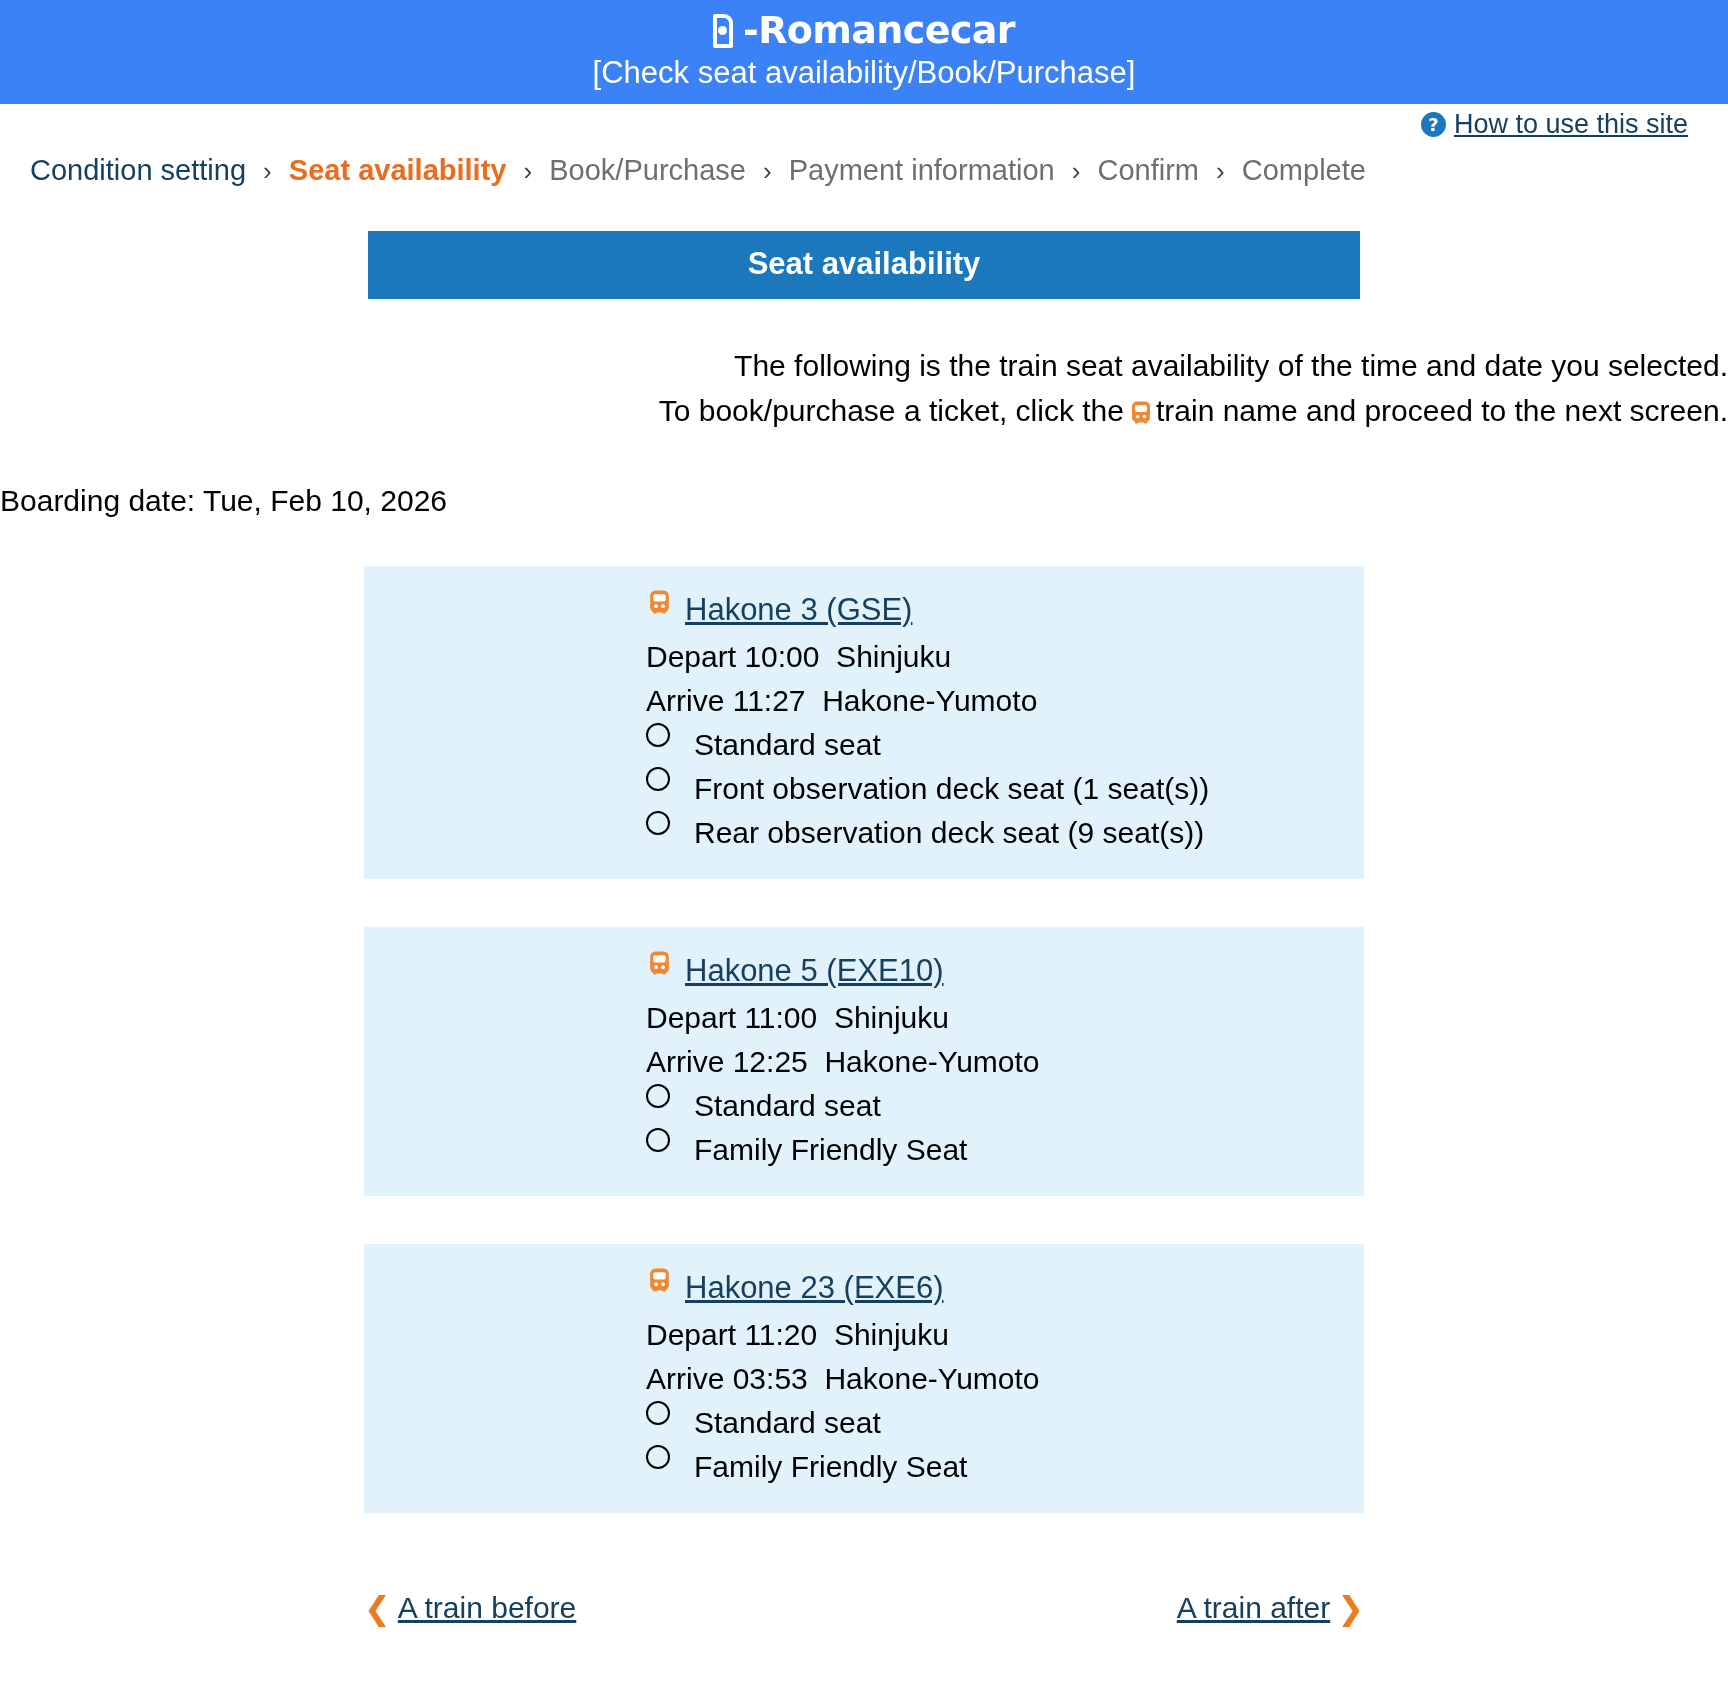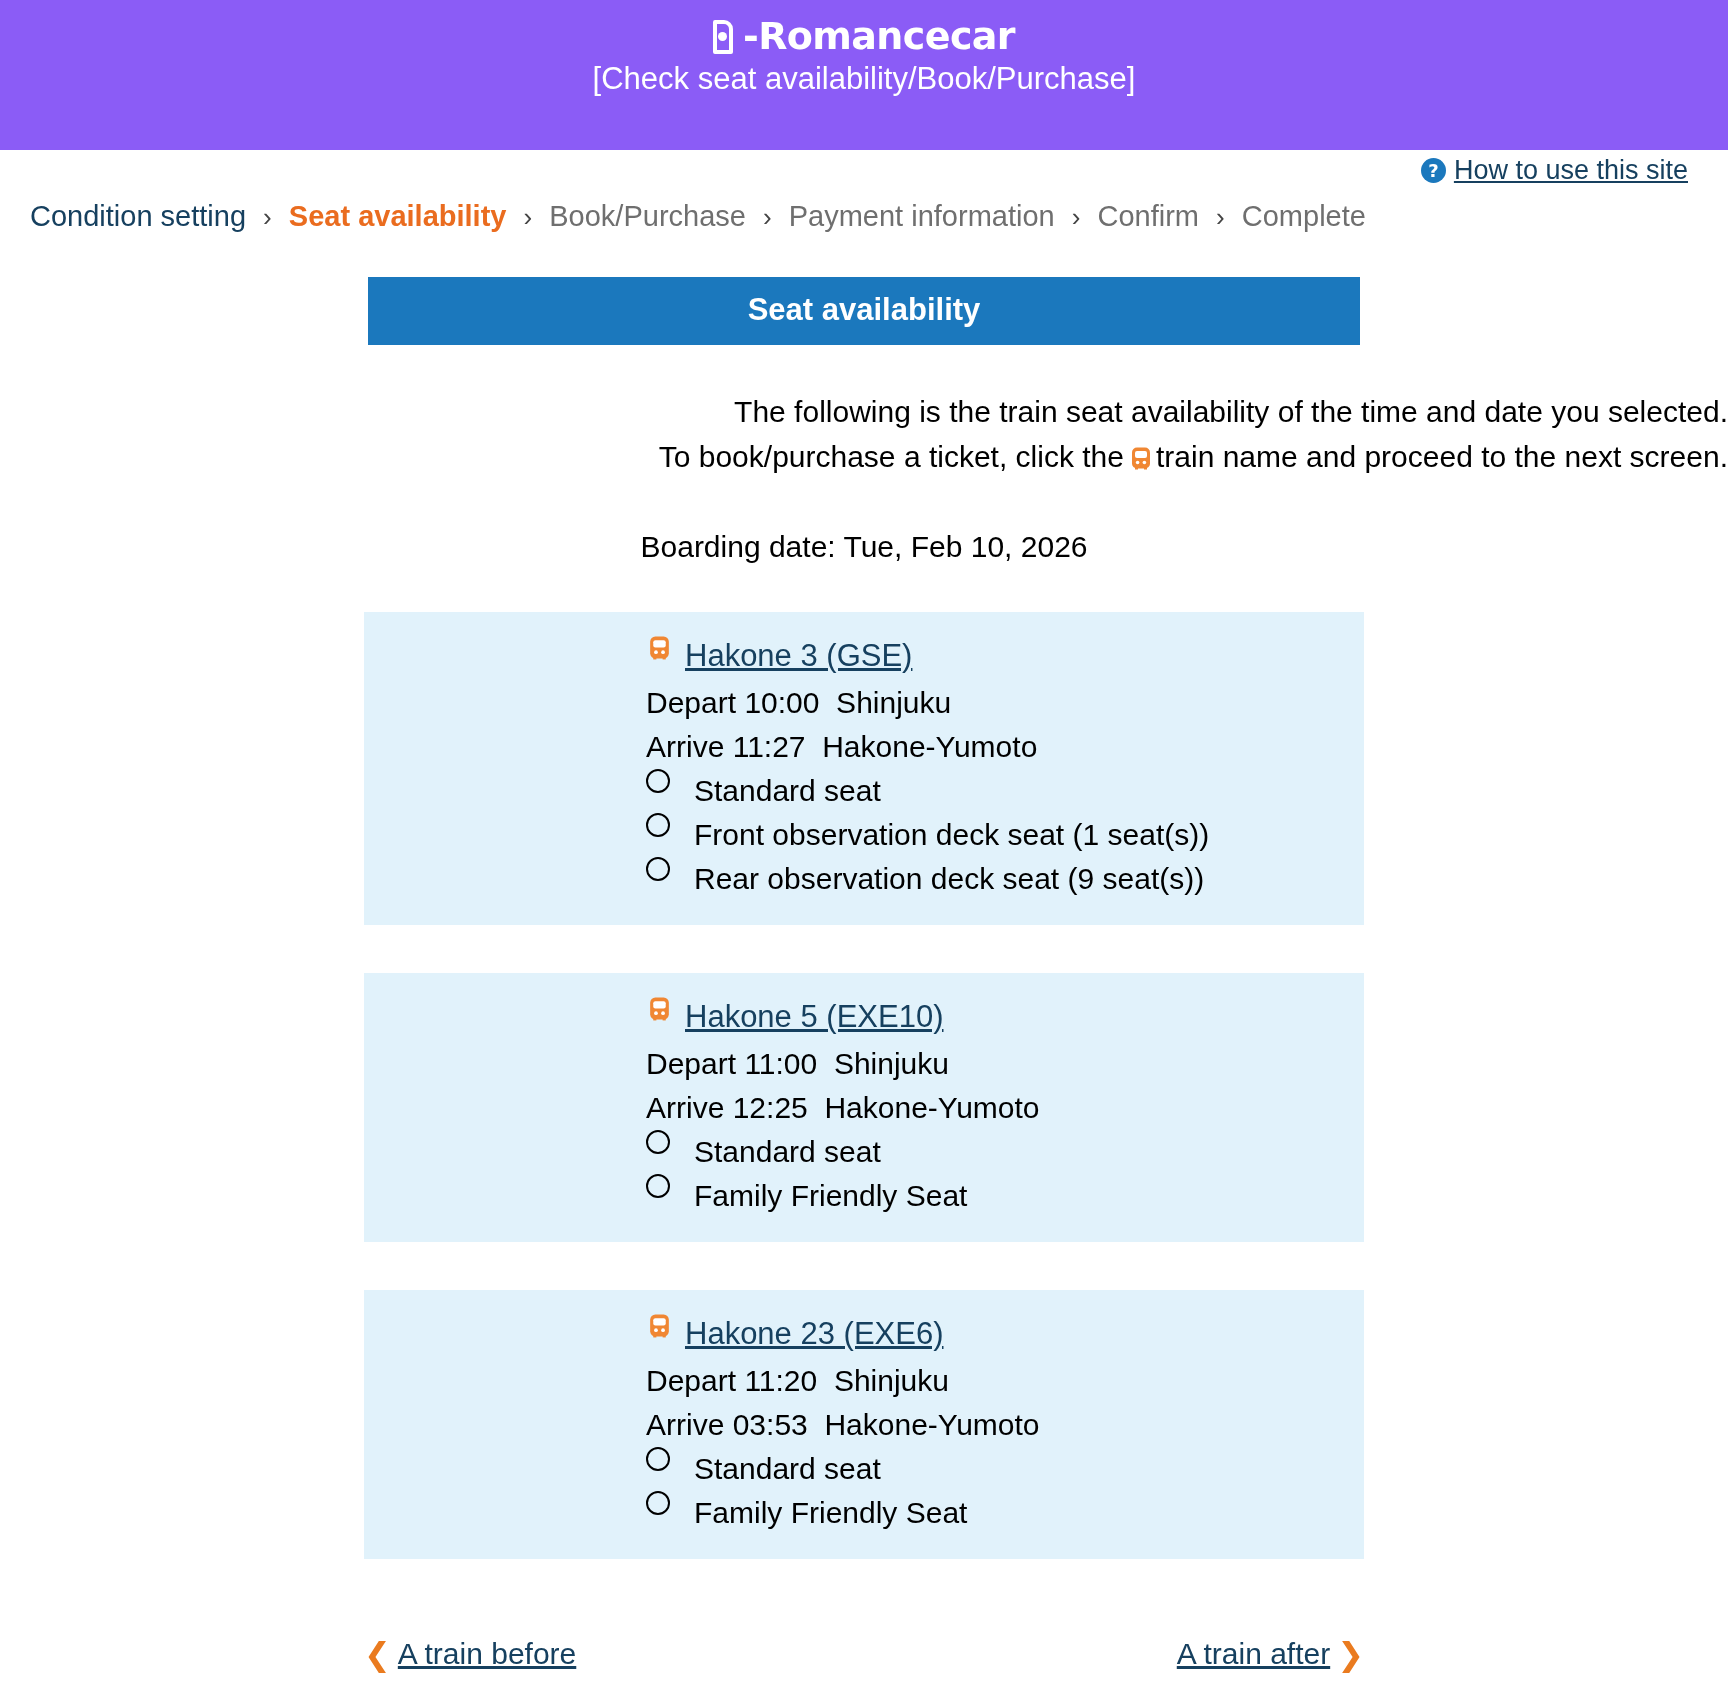--- a/index.html
+++ b/index.html
@@ -10,25 +10,25 @@
   body {
     width: 1728px;
     min-height: 1686px;
     font-family: "Liberation Sans", "DejaVu Sans", sans-serif;
     color: #000000;
     position: relative;
   }
 
   
   .topbar {
-    background: #8b5cf6;
+    background: #3b82f6;
     width: 100%;
-    height: 150px;
-    box-sizing: border-box;
-    padding-top: 14px;
+    height: 104px;
+    box-sizing: border-box;
+    padding-top: 8px;
     text-align: center;
     position: relative;
   }
   .brand {
     display: inline-block;
     color: #ffffff;
     font-size: 38px;
     font-weight: 700;
     letter-spacing: -0.6px;
     line-height: 44px;
@@ -140,21 +140,21 @@
     line-height: 45px;
   }
   .intro .line2 { display: block; }
   .inline-train {
     display: inline-block;
     vertical-align: -4px;
     margin: 0 2px 0 4px;
   }
   .board-date {
     margin-top: 44px;
-    text-align: center;
+    text-align: left;
     font-size: 30px;
     line-height: 40px;
   }
 
   
   .cards {
     margin-top: 45px;
   }
   .card {
     width: 1000px;

